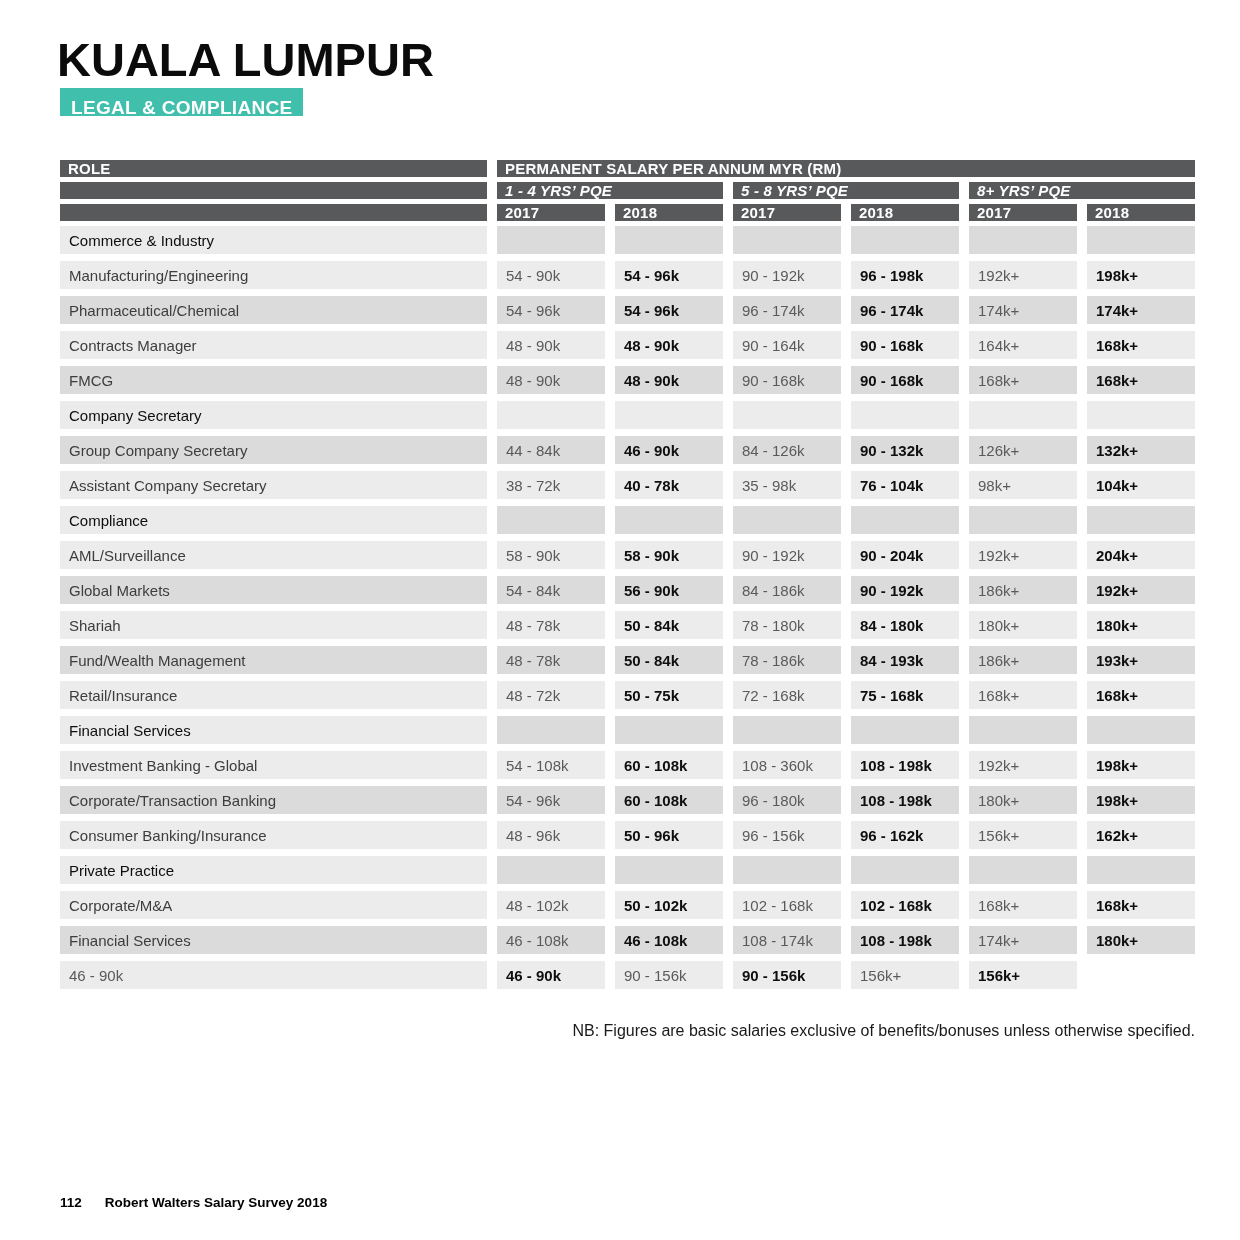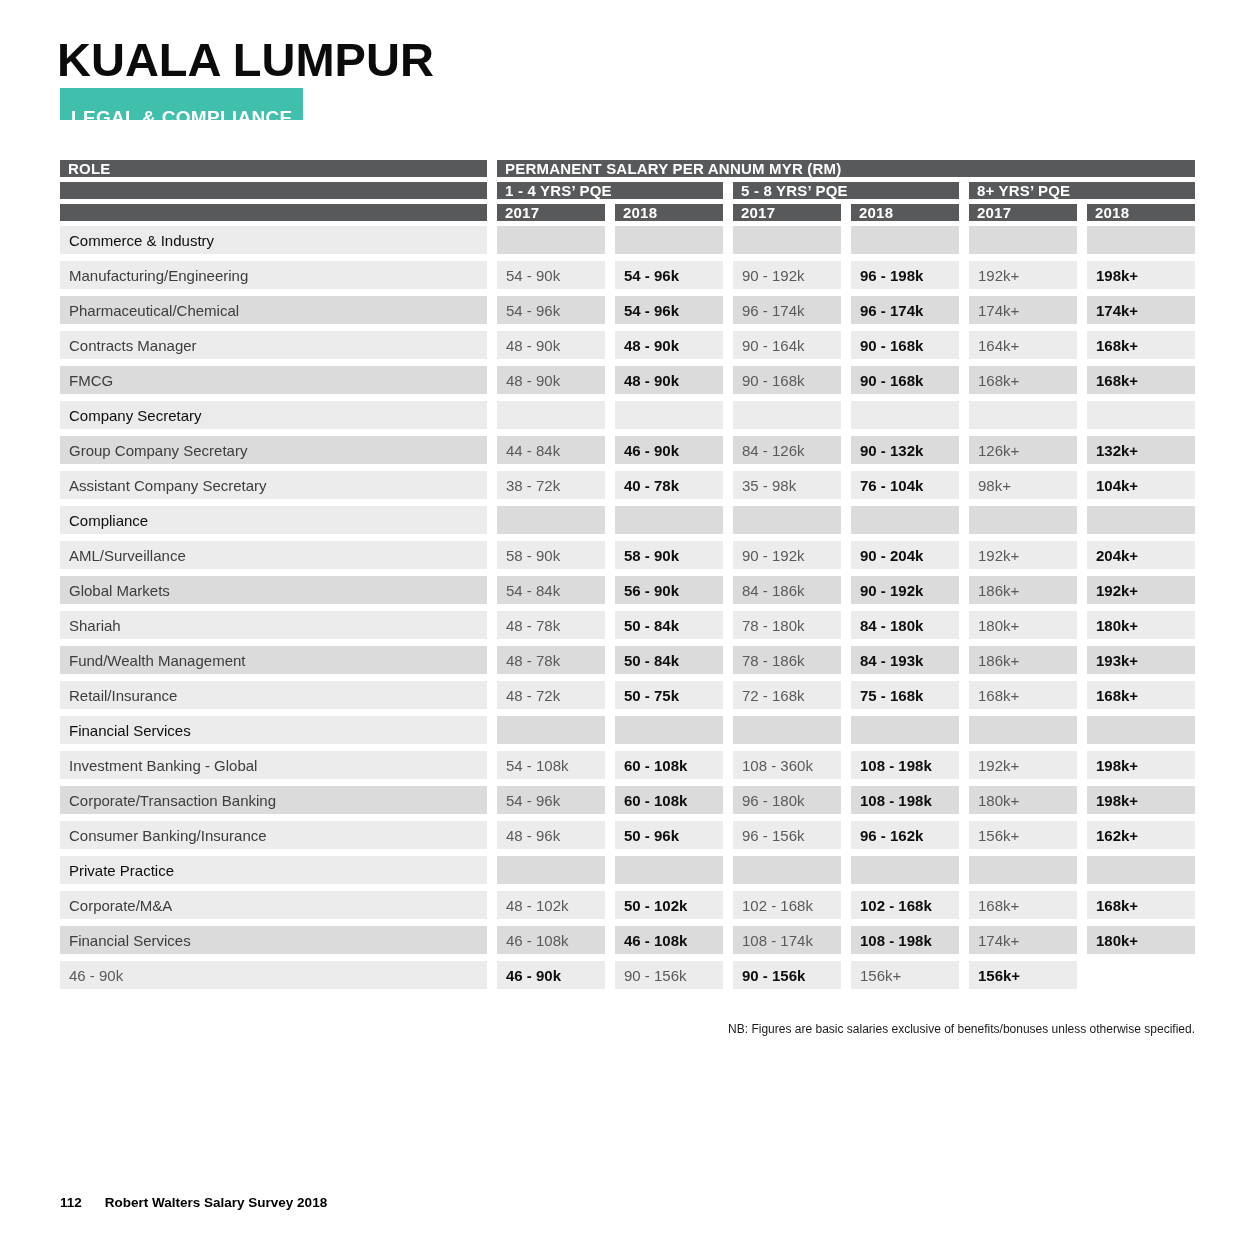--- a/index.html
+++ b/index.html
@@ -15,44 +15,44 @@
   body{
     width:1240px;height:1240px;position:relative;background:#ffffff;
     font-family:"Liberation Sans","DejaVu Sans",sans-serif;
   }
   .page-title{
     position:absolute;left:57px;top:36px;margin:0;
     font-size:47px;font-weight:700;letter-spacing:0px;color:#0b0b0b;line-height:1;
   }
   .badge{
     position:absolute;left:60px;top:88px;height:28px;line-height:28px;
-    padding:16px 11px;background:var(--teal);color:#ffffff;
+    padding:6px 11px;background:var(--teal);color:#ffffff;
     font-size:19px;font-weight:700;letter-spacing:0.3px;
   }
   .table{position:absolute;left:60px;top:160px;width:1135px;}
   .grid{display:grid;grid-template-columns:427px repeat(6,108px);column-gap:10px;}
   .hrow{height:16px;margin-bottom:6px;}
   .hcell{
     background:var(--hdr);color:#ffffff;font-weight:700;font-size:15px;
     display:flex;align-items:center;padding-left:8px;letter-spacing:0.2px;
   }
   .span-salary{grid-column:2 / 8;}
-  .span2{grid-column:span 2;}
+  .span2{grid-column:span 2;font-style:italic;}
   .row{height:28px;margin-bottom:7px;}
   .cell{display:flex;align-items:center;padding-left:9px;font-size:15px;overflow:hidden;white-space:nowrap;}
   #rows .row:nth-child(odd) .cell{background:var(--stripe-dark);}
   #rows .row:nth-child(even) .cell{background:var(--stripe-light);}
   #rows .row.section .role{background:#EBEBEB;}
   .role{color:#3d3d3d;}
   .row.section .role{font-weight:400;color:var(--ink);}
   .y17{color:var(--gray-text);font-weight:400;}
   .y18{color:var(--ink);font-weight:700;}
   .footnote{
     position:absolute;right:45px;top:1022px;
-    font-size:12px;color:#1a1a1a;letter-spacing:0px;
+    font-size:16px;color:#1a1a1a;letter-spacing:0px;
   }
   .footer{
     position:absolute;left:60px;bottom:30px;display:flex;gap:23px;
     font-size:13.5px;font-weight:700;color:#000000;
   }
 </style>
 </head>
 <body>
 
 <h1 class="page-title">KUALA LUMPUR</h1>

